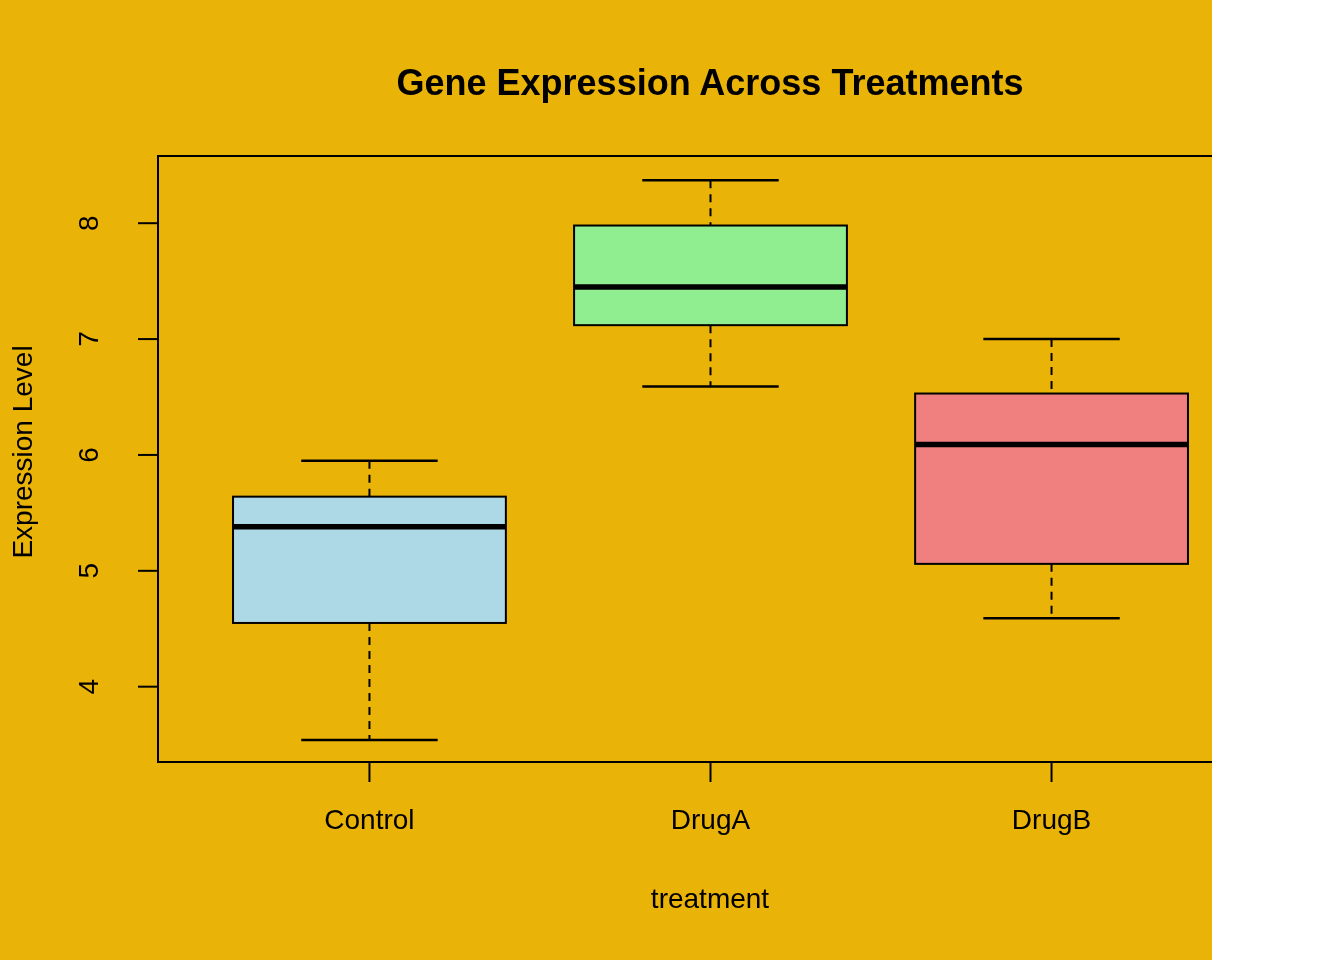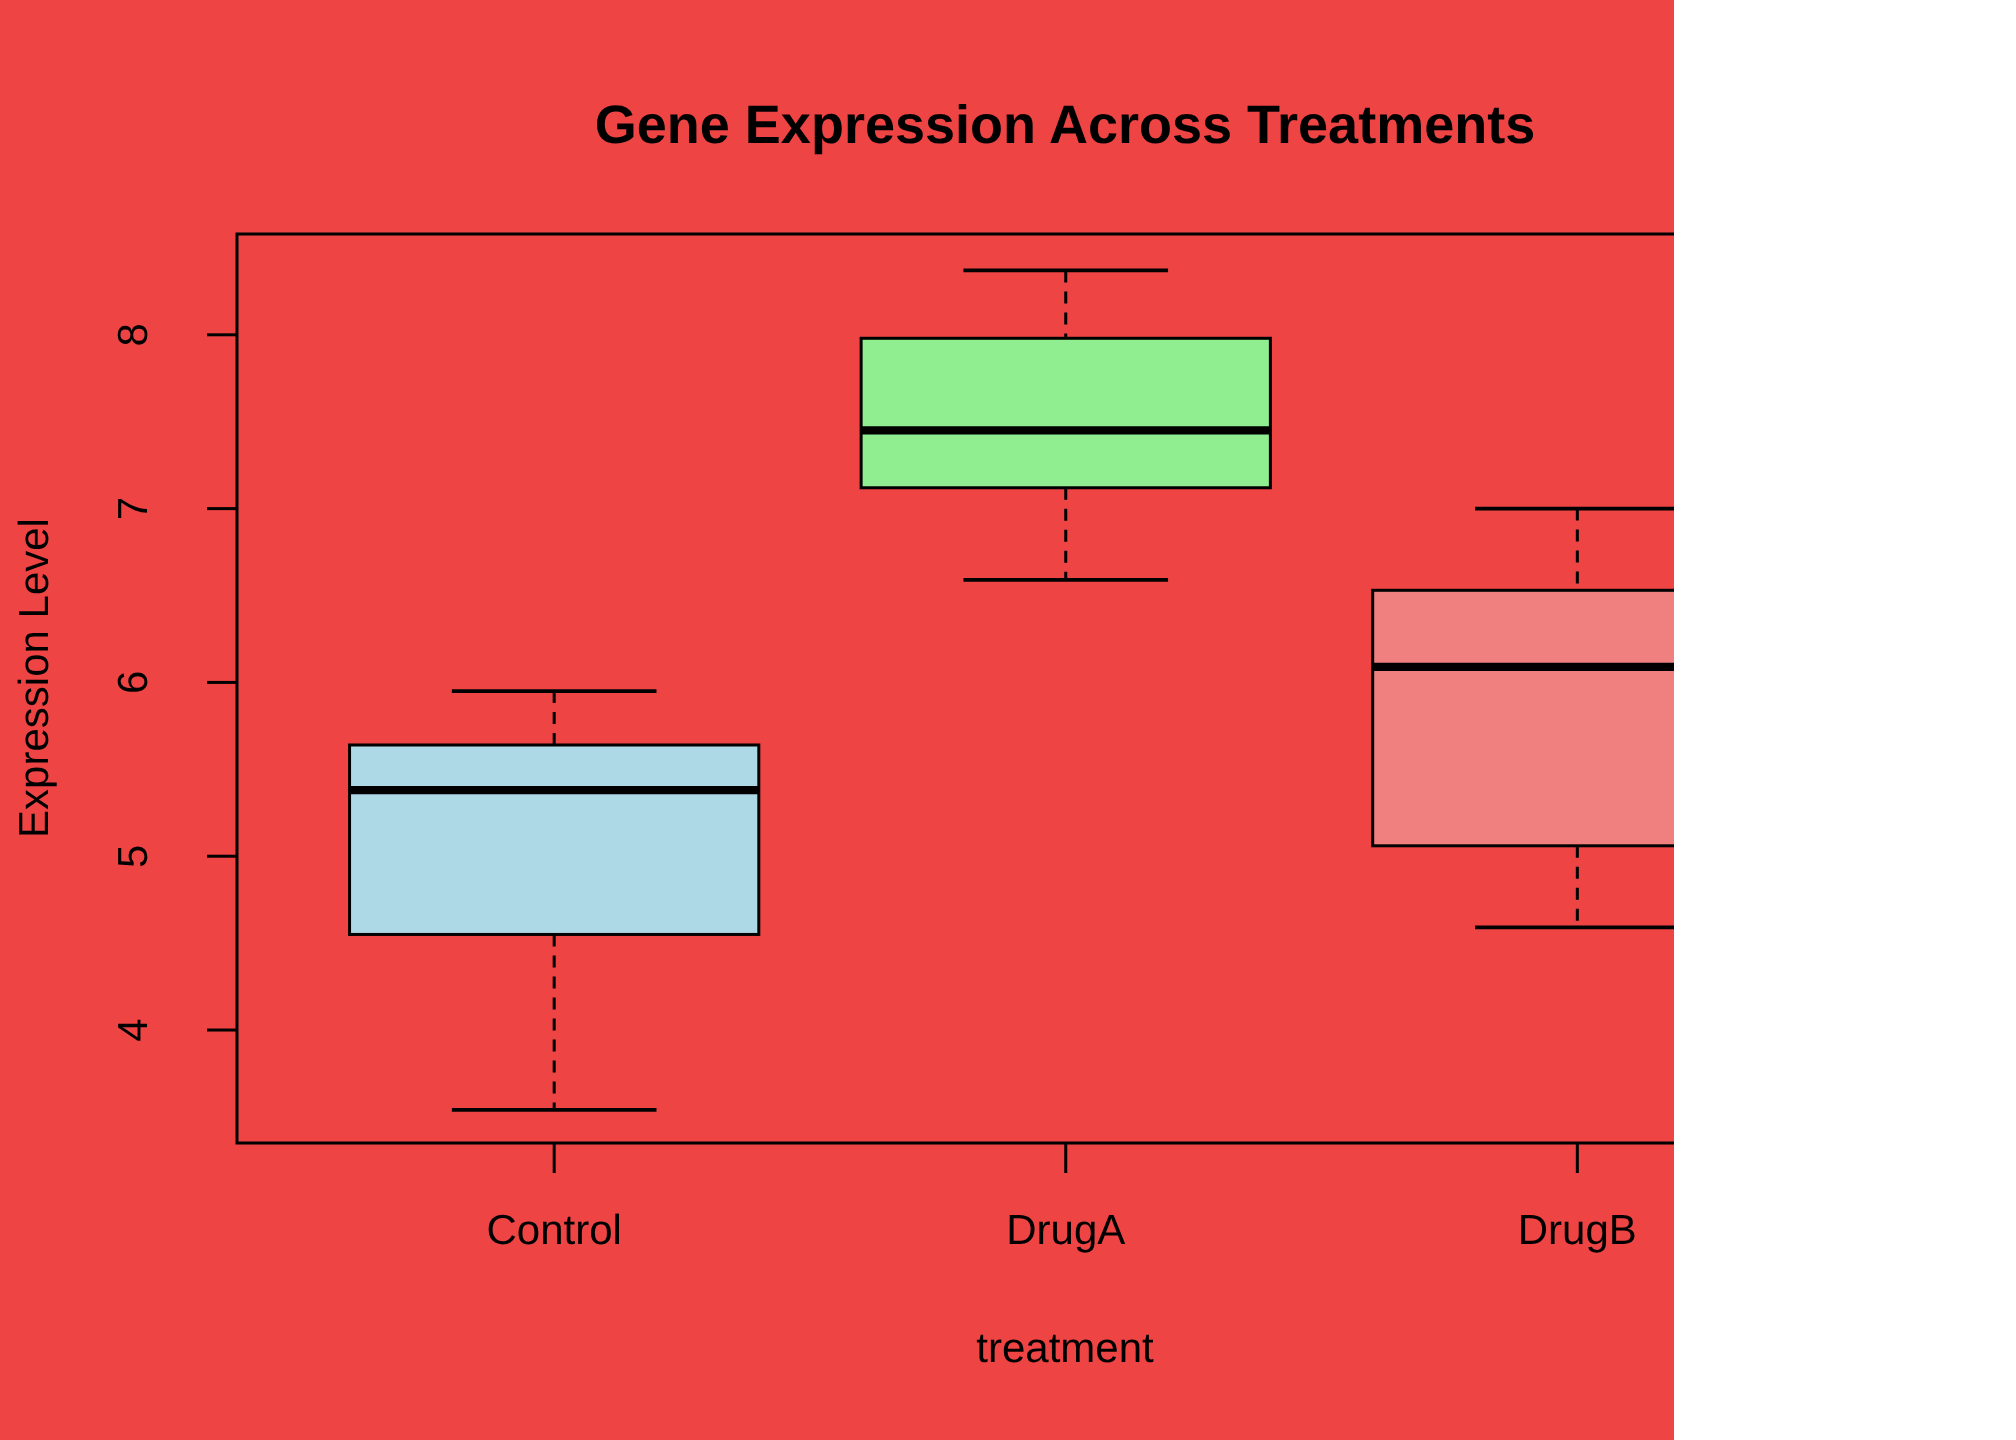--- a/index.html
+++ b/index.html
@@ -3,23 +3,23 @@
 <meta charset="utf-8">
 <style>
   html, body {
     margin: 0;
     padding: 0;
     background: #ffffff;
     font-family: "Liberation Sans", sans-serif;
   }
   #canvas {
     position: relative;
-    width: 1116px;
+    width: 1212px;
     height: 960px;
-    background: #ef4444;
+    background: #eab308;
     overflow: hidden;
   }
   svg { display: block; }
   .chart-title {
     font-family: "Liberation Sans", sans-serif;
     font-size: 36px;
     font-weight: bold;
     fill: #000000;
   }
   .axis-title {

